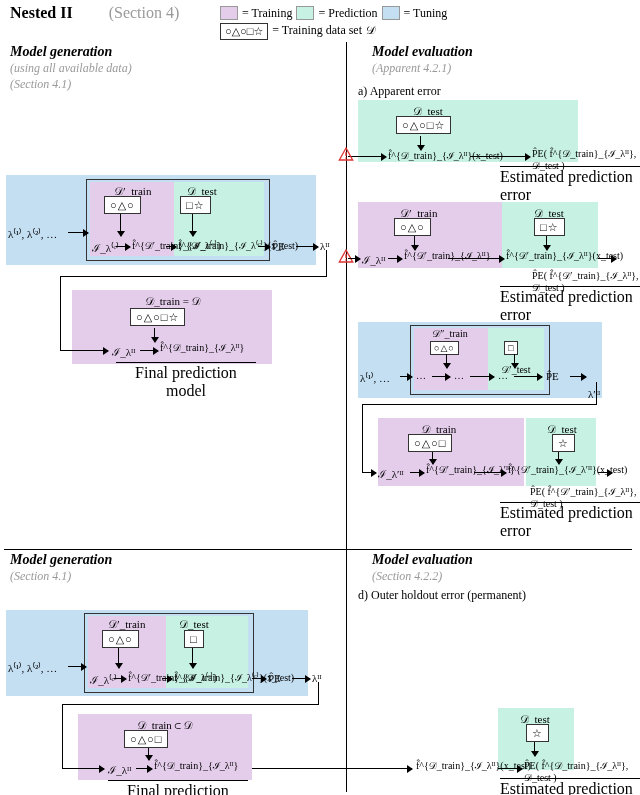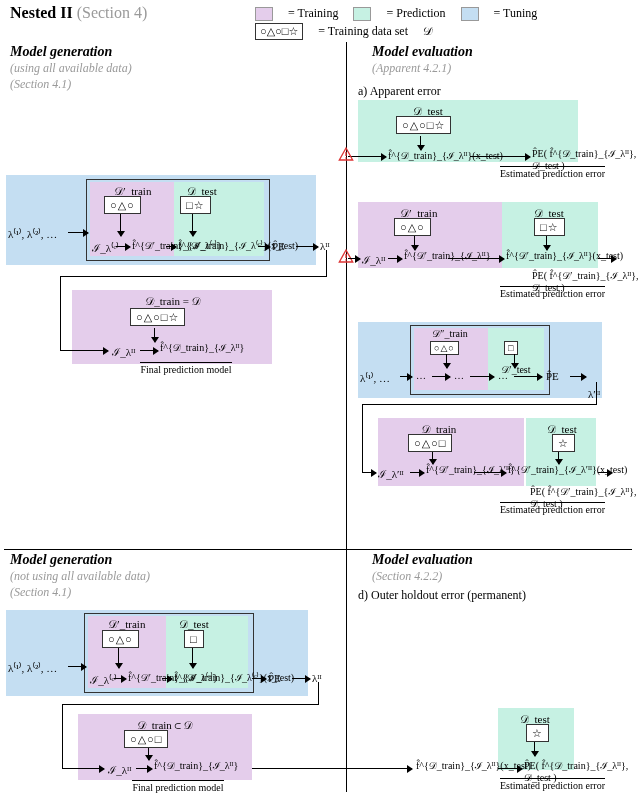--- a/index.html
+++ b/index.html
@@ -15,31 +15,31 @@
     width: 640px;
     height: 795px;
   }
   
   .legend {
     position: absolute;
     top: 6px;
     left: 220px;
     right: 8px;
   }
-  .legend-row { display: flex; align-items: center; gap: 15px; font-size: 12px; margin-left: 35px; }
+  .legend-row { display: flex; align-items: flex-start; gap: 4px; font-size: 12px; }
   .swatch { display:inline-block; width:16px; height:12px; border:1px solid #999; vertical-align:middle;}
   .sw-train { background: #e4cdeb; }
   .sw-pred  { background: #c6f1e3; }
   .sw-tune  { background: #c4def2; }
   .legend-box {
     display:inline-block; border:1px solid #333; padding:1px 4px; font-size:11px;
   }
   
   .title-main { position:absolute; top:4px; left:10px; font-size:16px; font-weight:bold;}
-  .title-main .grey { color:#9a9a9a; font-weight:normal;}
+  .title-main .grey { color:#9a9a9a; font-weight:normal;margin-left:32px;}
   .section-head { position:absolute; font-size:14px; font-weight:bold;font-style:italic;}
   .section-sub  { color:#9a9a9a; font-size:12px; font-weight:normal; display:block; margin-top:1px;}
   
   .vline { position:absolute; width:1px; background:#000; }
   .hline { position:absolute; height:1px; background:#000; }
   
   .block { position:absolute; }
   .bg-tune  { background:#c4def2; }
   .bg-train { background:#e4cdeb; }
   .bg-pred  { background:#c6f1e3; }
@@ -48,21 +48,21 @@
   .lbl-sm { font-size:10px; }
   .math { font-family:"Times New Roman",serif; }
   .grey { color:#9a9a9a; }
   .subhead { font-size:12px; }
   .warn {
     width:16px; height:16px;
     display:inline-block;
     position:absolute;
   }
   .warn svg { width:16px;height:16px; display:block;}
-  .undertext { font-size:10px; border-top:1px solid #000; display:inline-block; padding-top:1px;}
+  .undertext { font-size:16px; border-top:1px solid #000; display:inline-block; padding-top:1px;}
   .center { text-align:center; }
   .pe-est { font-size:11px; }
   
   .harr { position:absolute; height:1px; background:#000;}
   .harr::after{ content:""; position:absolute; right:-1px; top:-3px; border-left:6px solid #000; border-top:4px solid transparent; border-bottom:4px solid transparent;}
   
   .varr { position:absolute; width:1px; background:#000;}
   .varr::after{ content:""; position:absolute; left:-3px; bottom:-1px; border-top:6px solid #000; border-left:4px solid transparent; border-right:4px solid transparent;}
   
   .nested-border { border:1px solid #333; position:absolute; }
@@ -279,21 +279,20 @@
 <div class="varr" style="left:432px; top:452px; height:12px;"></div>
 <div class="varr" style="left:558px; top:452px; height:12px;"></div>
 <div class="harr" style="left:598px; top:472px; width:14px;"></div>
 <div class="block lbl-sm math" style="left:530px; top:486px;">P̂E( f̂^{𝒟′_train}_{ℐ_λᴵᴵ}, 𝒟_test )</div>
 <div class="block pe-est" style="left:500px; top:502px;">
   <span class="undertext">Estimated prediction error</span>
 </div>
 
 <div class="section-head" style="top:552px; left:10px;">
   <span>Model generation</span>
-  <span class="section-sub">(not using all available data)</span>
   <span class="section-sub">(Section 4.1)</span>
 </div>
 
 <div class="block bg-tune" style="left:6px; top:610px; width:302px; height:86px;"></div>
 <div class="block bg-train" style="left:88px; top:616px; width:78px; height:72px;"></div>
 <div class="block bg-pred" style="left:166px; top:616px; width:82px; height:72px;"></div>
 <div class="nested-border" style="left:84px; top:613px; width:168px; height:78px;"></div>
 
 <div class="block center lbl math" style="left:94px; top:618px; width:66px;">𝒟′_train</div>
 <div class="block" style="left:102px; top:632px;">

